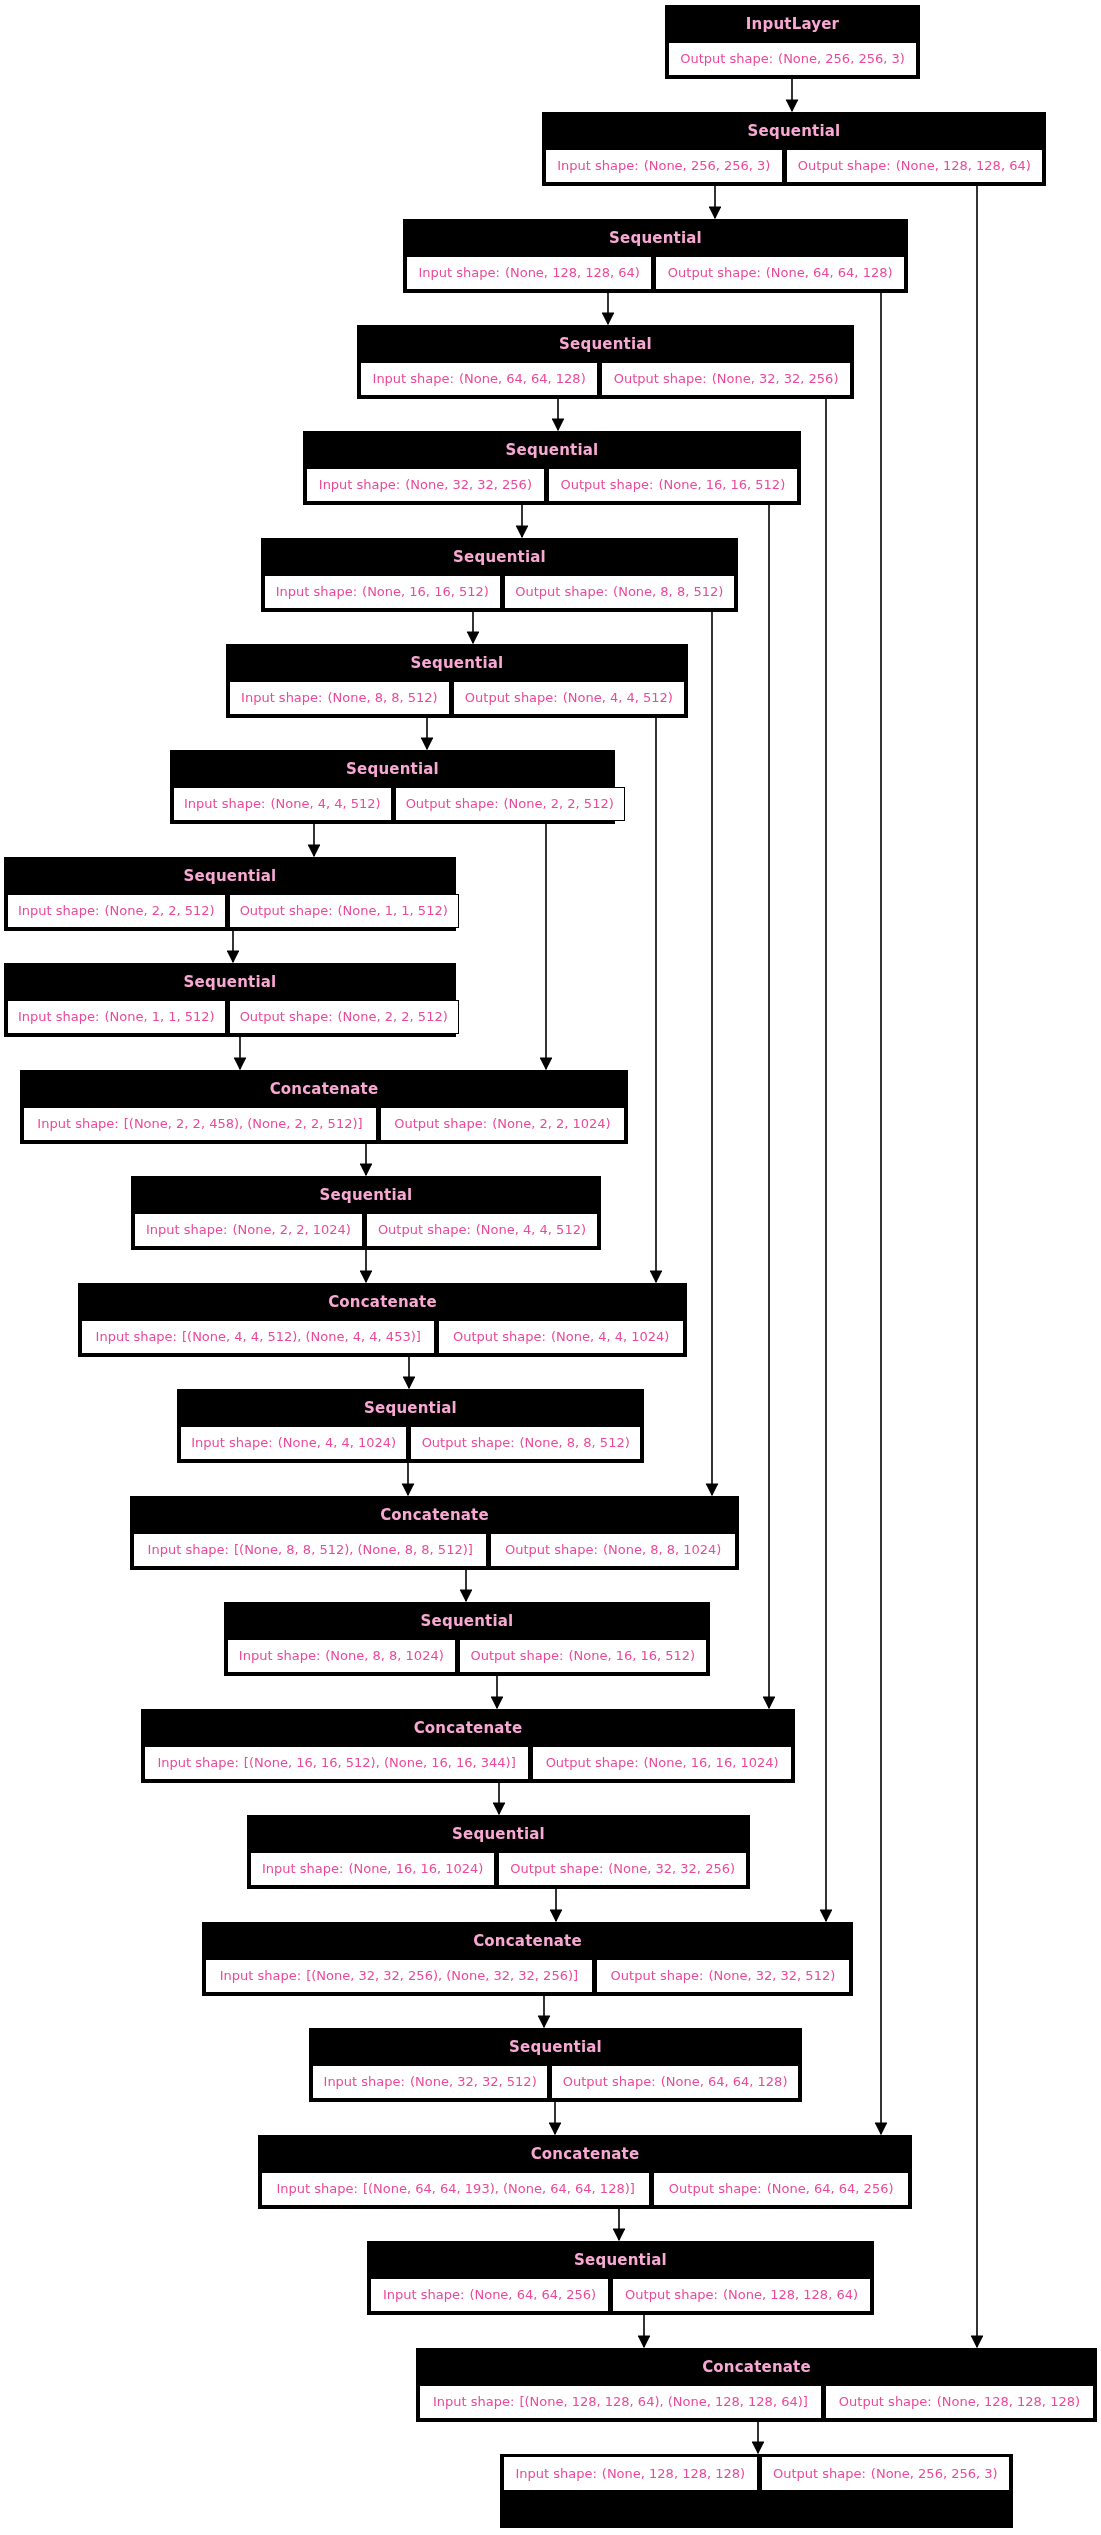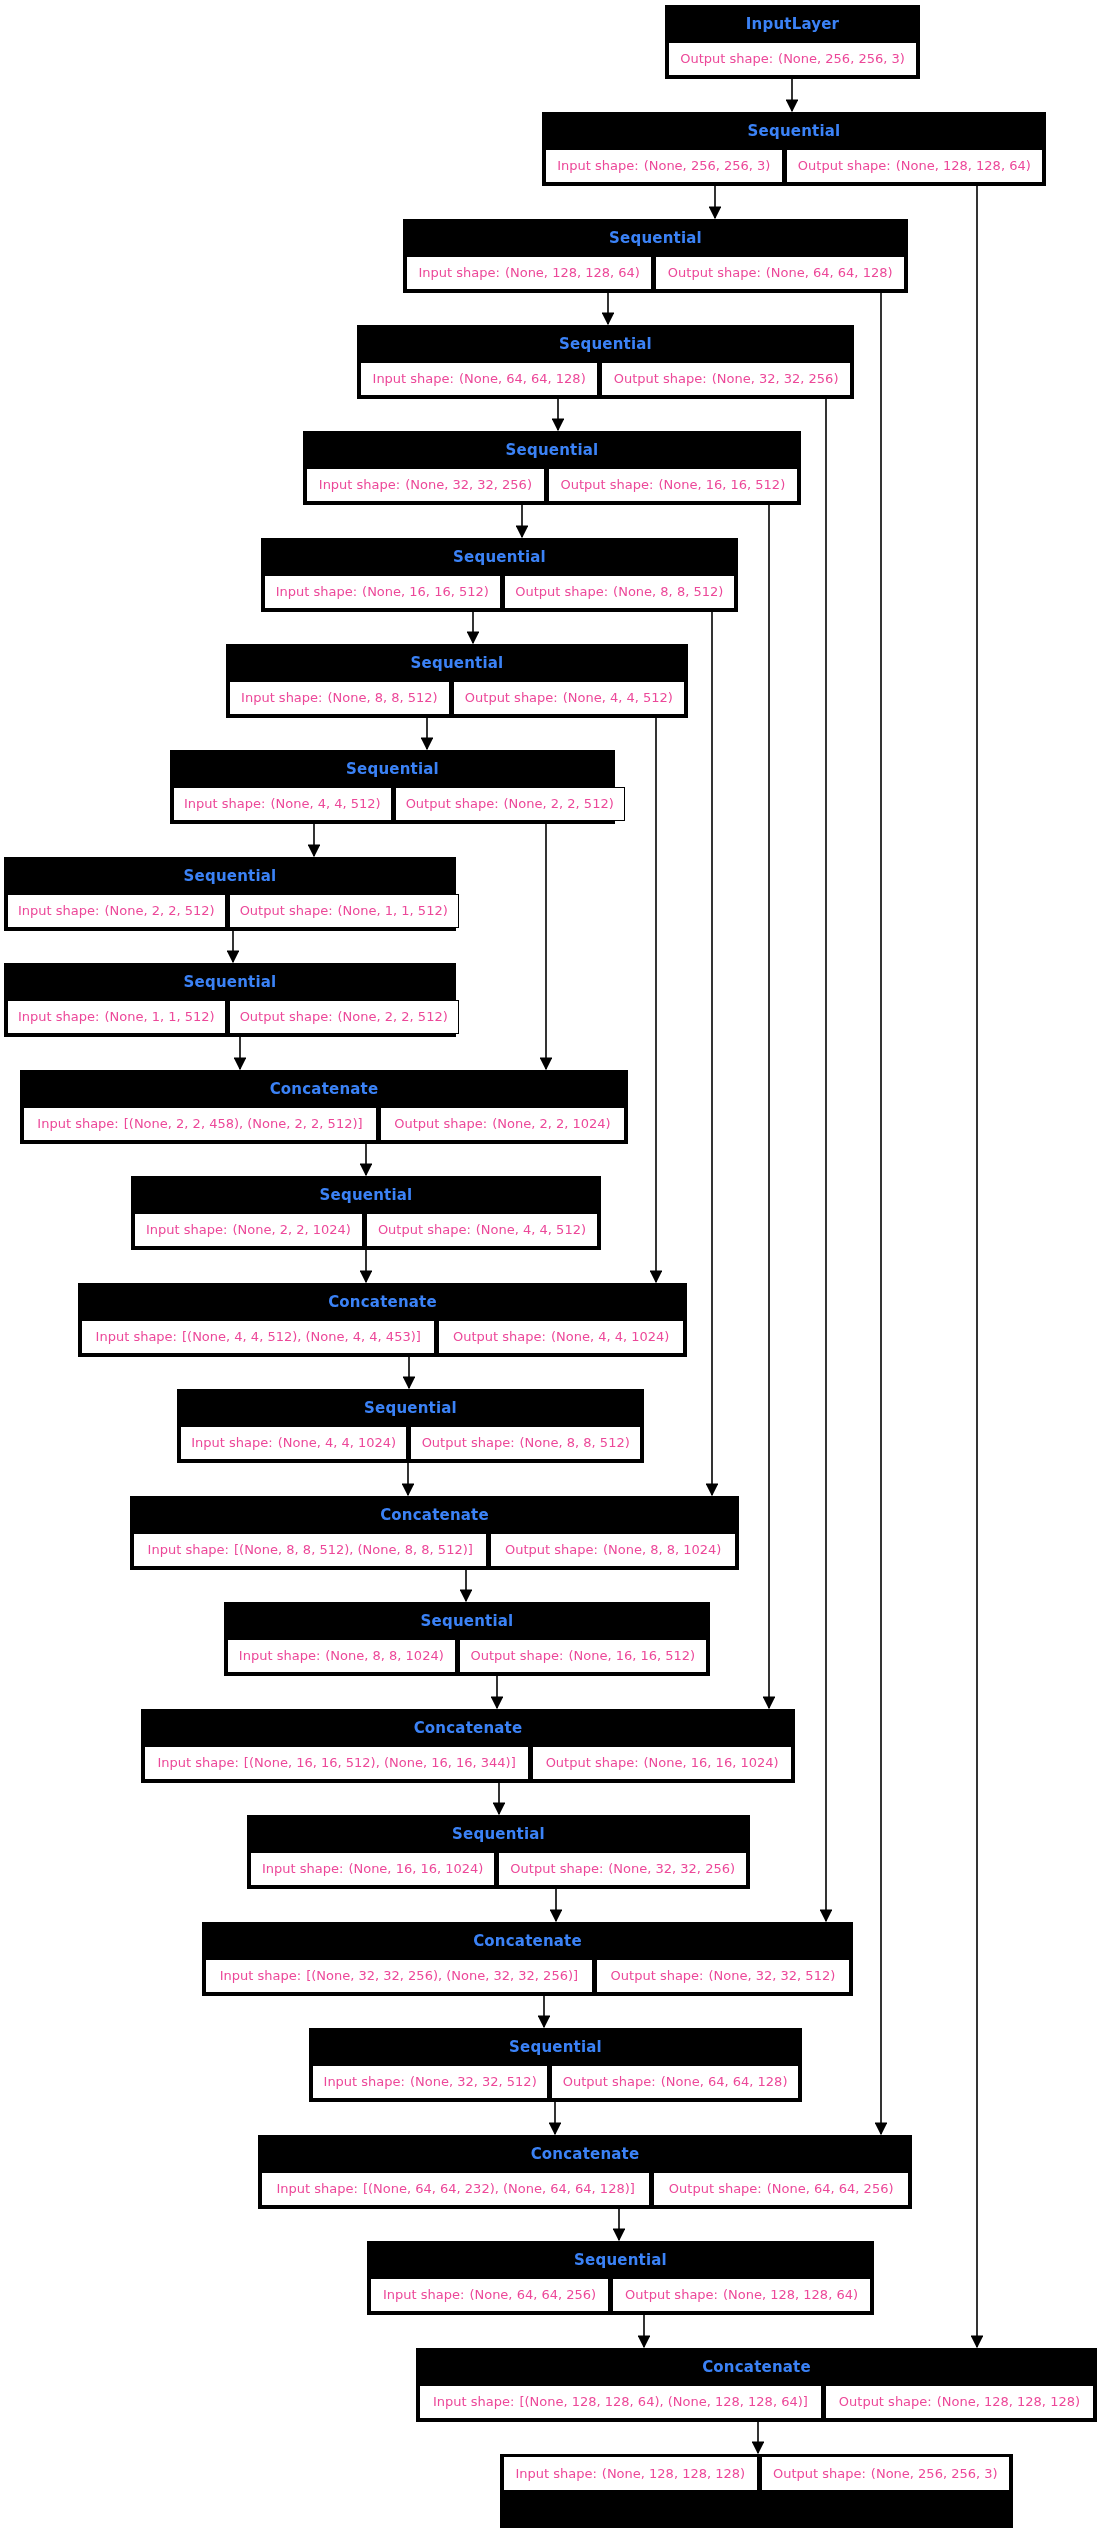--- a/index.html
+++ b/index.html
@@ -9,21 +9,21 @@
   }
   #stage{position:absolute;left:0;top:0;width:1101px;height:2535px;}
   #edge-layer{position:absolute;left:0;top:0;z-index:1;}
   .node{
     position:absolute;box-sizing:border-box;z-index:2;
     background:#000000;border:2px solid #000000;height:74px;
     display:flex;flex-direction:column;
   }
   .node-header{
     height:35px;display:flex;align-items:center;justify-content:center;
-    color:#3b82f6;font-weight:bold;font-size:15px;letter-spacing:0.2px;
+    color:#f9a8d4;font-weight:bold;font-size:15px;letter-spacing:0.2px;
   }
   .node-body{
     height:35px;display:flex;gap:3px;margin:0 1px 1px 1px;
   }
   .shape-cell{
     box-sizing:border-box;flex:1 1 auto;background:#ffffff;border:1px solid #000000;
     display:flex;align-items:center;justify-content:center;
     white-space:nowrap;font-size:13px;color:#ec4899;padding:0 10px;
   }
   .shape-cell .shape-value{font-weight:normal;margin-left:5px;}
@@ -323,21 +323,21 @@
           <span>Output shape:</span>
           <span class="shape-value">(None, 64, 64, 128)</span>
         </div>
       </div>
     </div>
     <div class="node" style="left: 258px; top: 2135px; width: 654px;">
       <div class="node-header">Concatenate</div>
       <div class="node-body">
         <div class="shape-cell">
           <span>Input shape:</span>
-          <span class="shape-value">[(None, 64, 64, 232), (None, 64, 64, 128)]</span>
+          <span class="shape-value">[(None, 64, 64, 193), (None, 64, 64, 128)]</span>
         </div>
         <div class="shape-cell">
           <span>Output shape:</span>
           <span class="shape-value">(None, 64, 64, 256)</span>
         </div>
       </div>
     </div>
     <div class="node" style="left: 367px; top: 2241px; width: 507px;">
       <div class="node-header">Sequential</div>
       <div class="node-body">

